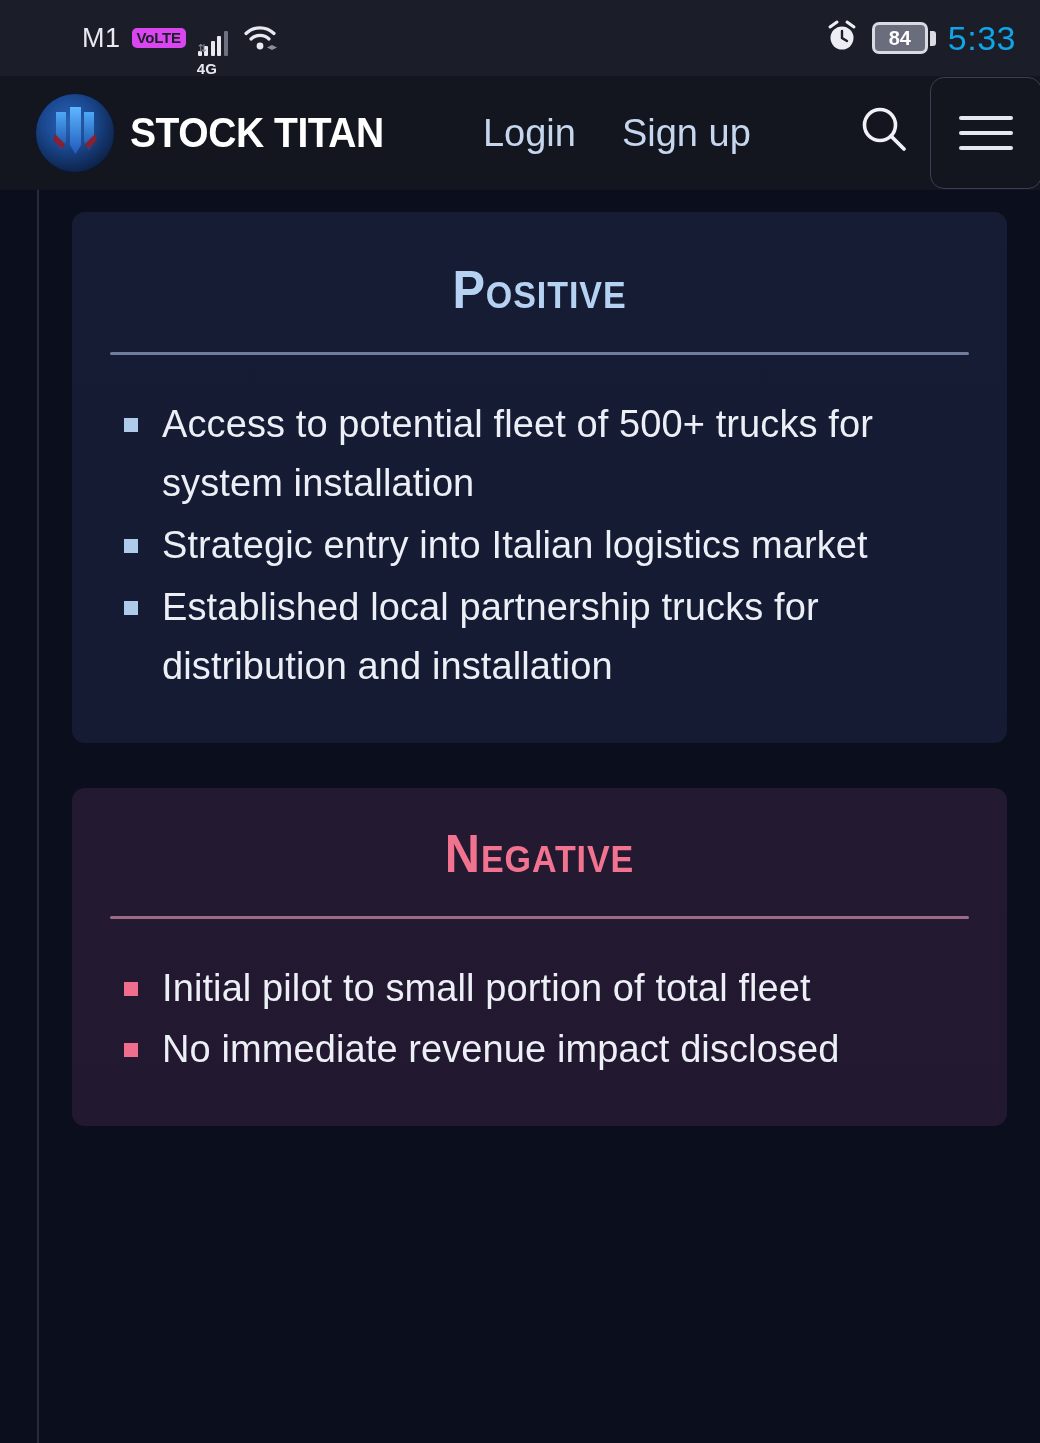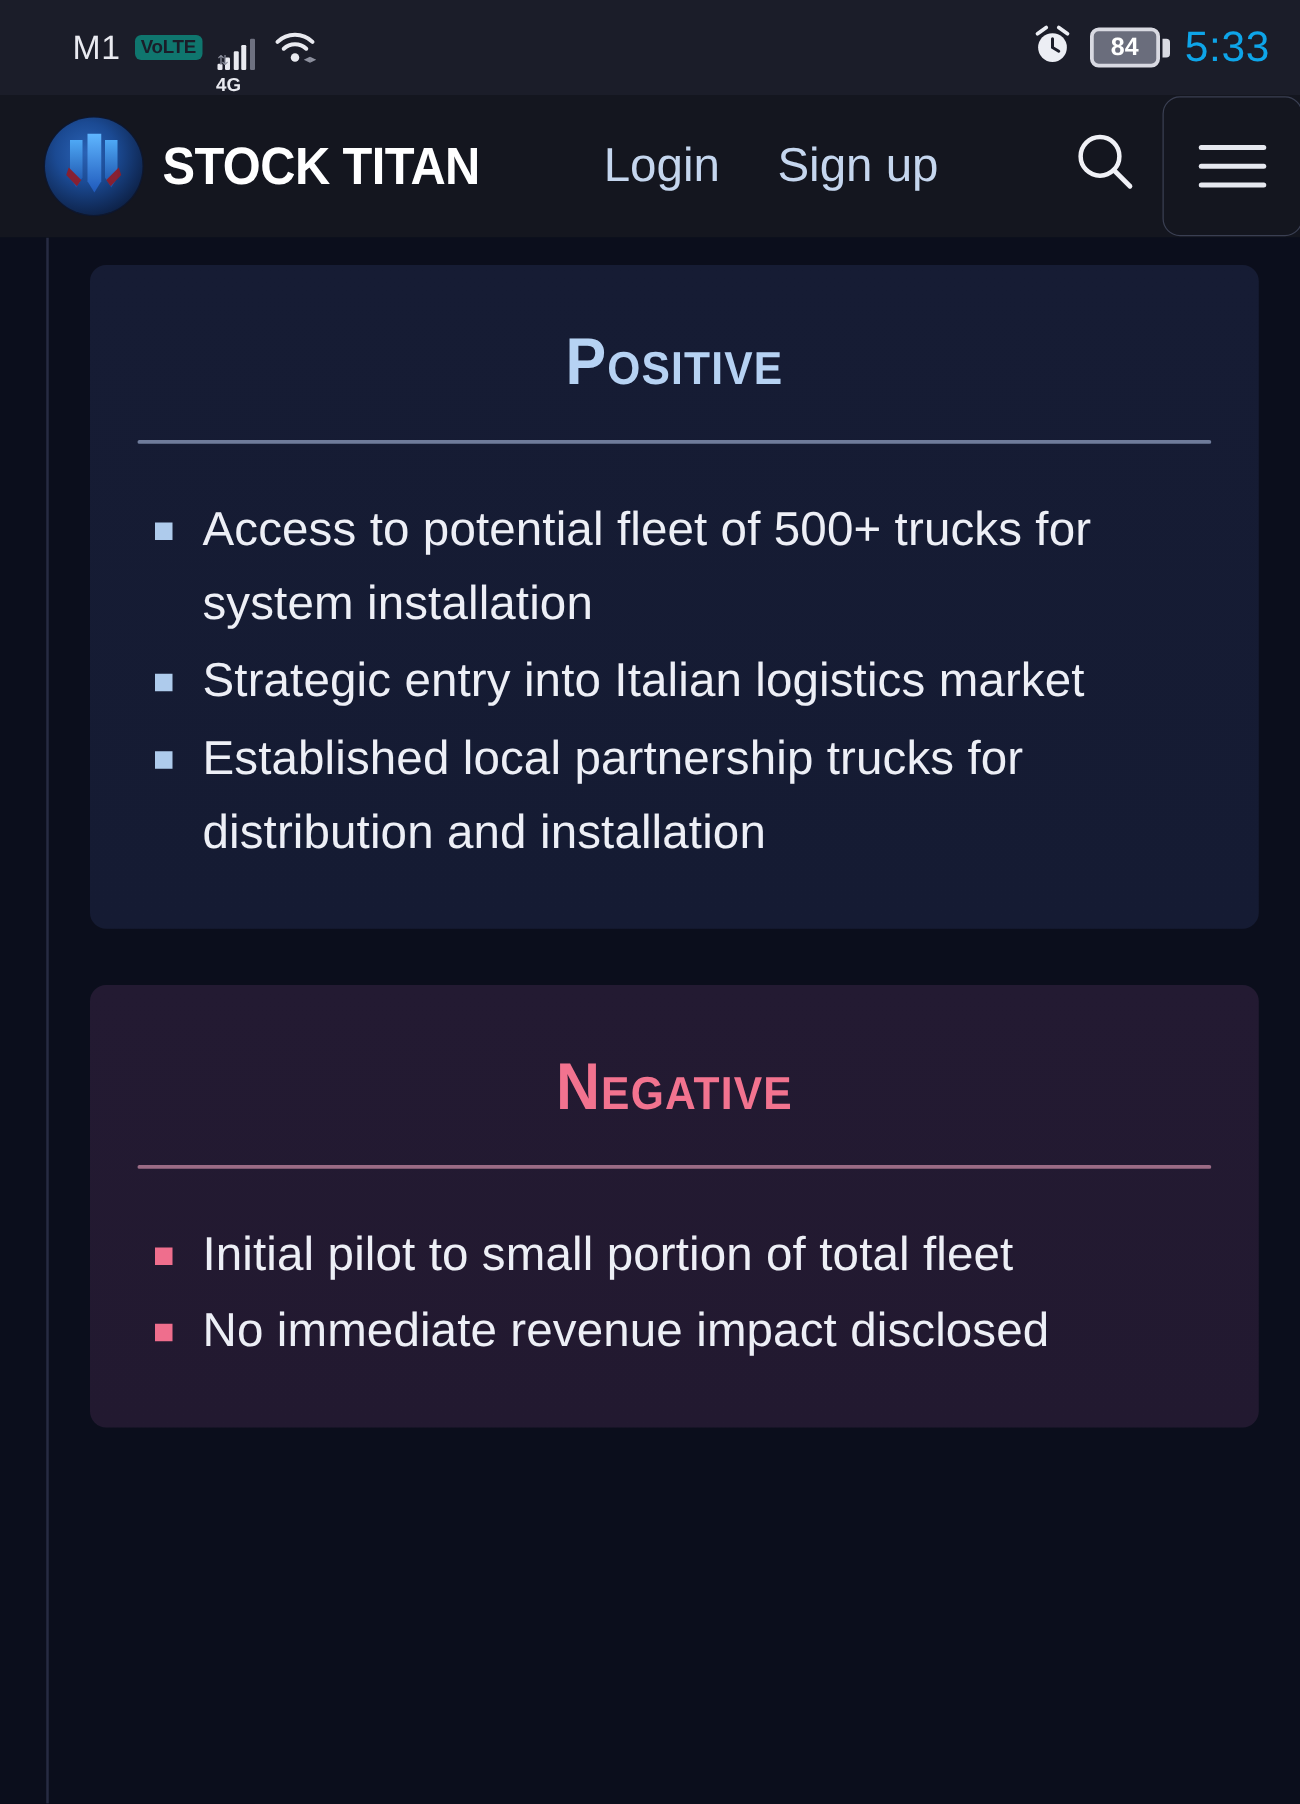--- a/index.html
+++ b/index.html
@@ -12,27 +12,27 @@
   }
 
   
   .statusbar{
     position:relative;
     height:76px;
     background:#1b1d29;
     display:flex;
     align-items:center;
     justify-content:space-between;
-    padding:0 24px 0 58px;
+    padding:0 24px 0 82px;
     color:#f2f3f7;
   }
   .sb-left{ display:flex; align-items:center; gap:11px; }
   .sb-carrier{ font-size:27px; letter-spacing:.5px; color:#e9eaf0; font-weight:400; }
   .sb-volte{
-    background:#0f766e; color:#1b1d29;
+    background:#d946ef; color:#1b1d29;
     font-size:15px; font-weight:bold; letter-spacing:-.2px;
     padding:2px 5px 3px; border-radius:5px; line-height:1;
   }
   .sb-net{ display:flex; align-items:flex-end; gap:2px; position:relative; padding-top:4px;}
   .sb-4g{ font-size:15px; font-weight:bold; position:absolute; top:-3px; left:0; color:#e9eaf0;margin-top:43px;}
   .sb-bars{ display:flex; align-items:flex-end; gap:2.5px; height:22px; margin-left:1px; margin-top:10px;}
   .sb-bars i{ display:block; width:4px; background:#e9eaf0; border-radius:1px; }
   .sb-bars i:nth-child(1){ height:5px; }
   .sb-bars i:nth-child(2){ height:10px; }
   .sb-bars i:nth-child(3){ height:15px; }
@@ -117,21 +117,21 @@
     border-radius:13px;
     padding:0 38px;
     position:relative;
   }
   .card.positive{
     background:linear-gradient(180deg,#161c34 0%, #151b33 100%);
     padding-top:50px; padding-bottom:44px;
   }
   .card.negative{
     background:linear-gradient(180deg,#231a32 0%, #221930 100%);
-    padding-top:54px; padding-bottom:44px;
+    padding-top:38px; padding-bottom:44px;
     margin-top:45px;
   }
 
   .card-title{
     text-align:center;
     font-family:"Liberation Sans Narrow","Liberation Sans",sans-serif;
     font-weight:bold;
     font-size:53px;
     font-variant:small-caps;
     letter-spacing:1px;

